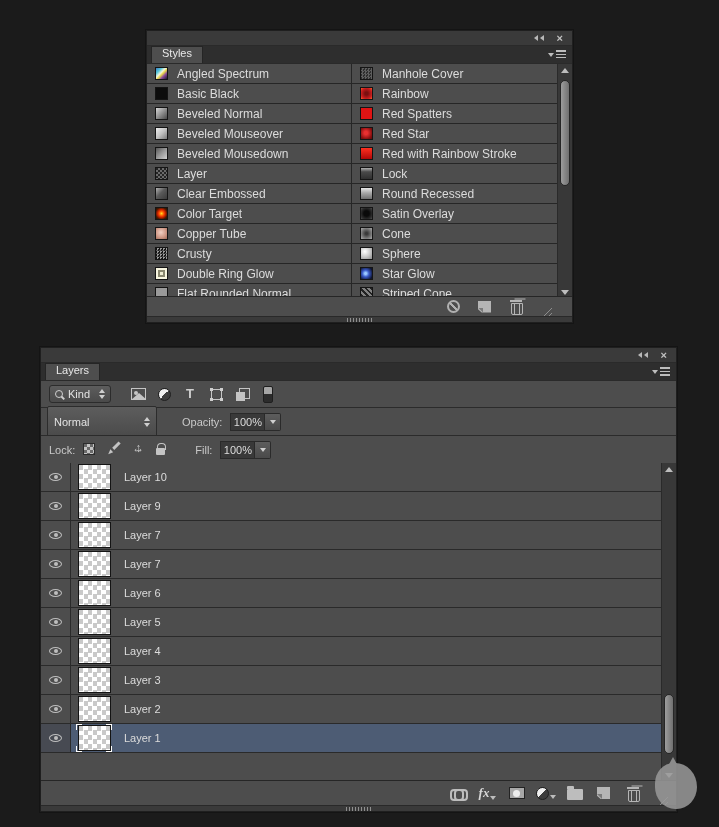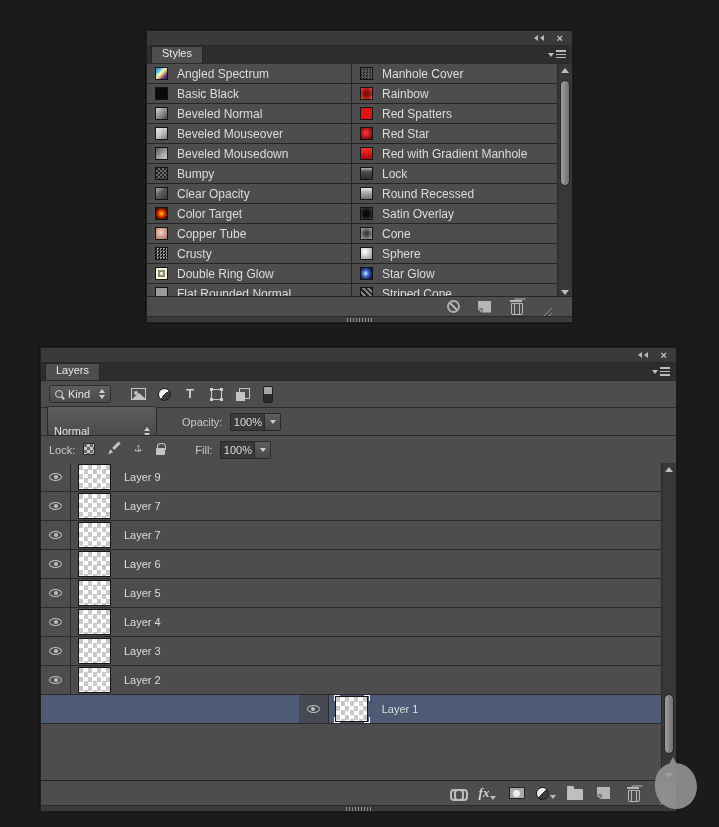--- a/index.html
+++ b/index.html
@@ -142,35 +142,35 @@
   
   .bar { background:#4d4d4d; display:flex; align-items:center; flex:none; }
   .filter-bar { height:26px; padding-left:8px; gap:0; }
   .kind-select { width:62px; height:18px; border:1px solid #2c2c2c; border-radius:3px;
     background:linear-gradient(#5d5d5d,#4a4a4a); display:flex; align-items:center; gap:5px; padding:0 5px; }
   .kind-select .lbl { color:#e2e2e2; font-size:11px; flex:1; }
   .fi { width:26px; display:flex; justify-content:center; }
   .filter-bar .fi:first-of-type { margin-left:14px; }
   .blend-bar { height:28px; border-top:1px solid #2b2b2b; padding-left:6px; }
   .blend-select { width:110px; height:32px; border:1px solid #2c2c2c; border-radius:2px;
-    background:linear-gradient(#5d5d5d,#4a4a4a); display:flex; align-items:flex-end; padding:0 6px; }
+    background:linear-gradient(#5d5d5d,#4a4a4a); display:flex; align-items:center; padding:0 6px; }
   .blend-select .lbl { color:#e2e2e2; font-size:11px; flex:1; }
   .bar-label { color:#c9c9c9; font-size:11px; }
   .val-group { display:flex; align-items:center; }
   .val-box { width:35px; height:18px; background:#393939; border:1px solid #2a2a2a; color:#dcdcdc; font-size:11px;
     display:flex; align-items:center; justify-content:center; }
   .val-arrow { width:16px; height:18px; border:1px solid #2a2a2a; border-left:none; border-radius:0 2px 2px 0;
     background:linear-gradient(#5d5d5d,#4a4a4a); display:flex; align-items:center; justify-content:center; }
   .val-arrow i { width:0;height:0;border-left:3.5px solid transparent;border-right:3.5px solid transparent;border-top:4px solid #cfcfcf; }
   .lock-bar { height:28px; border-top:1px solid #2b2b2b; padding-left:8px; }
   .lock-icons { display:flex; align-items:center; gap:11px; margin-left:8px; }
 
   .layers-list { flex:1; position:relative; overflow:hidden; }
   .layer-row { height:29px; display:flex; align-items:center; background:#4d4d4d; border-bottom:1px solid #2a2a2a; }
-  .layer-row.selected { background:#4d5c74;justify-content:center; }
+  .layer-row.selected { background:#4d5c74; }
   .eye-cell { width:30px; align-self:stretch; border-right:1px solid #2a2a2a; display:flex; align-items:center; justify-content:center; flex:none; background:#4d4d4d; }
   .layer-row.selected .eye-cell { background:#474a52; }
   .thumb-wrap { margin-left:5px; position:relative; width:36px; height:28px; display:flex; align-items:center; justify-content:center; flex:none; }
   .thumb { width:33px; height:26px; border:1px solid #141414;
     background:conic-gradient(#ffffff 0 25%,#c9c9c9 0 50%,#ffffff 0 75%,#c9c9c9 0) 0 0/9px 9px; }
   .corner { display:none; position:absolute; width:6px; height:6px; }
   .layer-row.selected .corner { display:block; }
   .corner.tl { top:0; left:0; border-top:1.5px solid #fff; border-left:1.5px solid #fff; }
   .corner.tr { top:0; right:0; border-top:1.5px solid #fff; border-right:1.5px solid #fff; }
   .corner.bl { bottom:0; left:0; border-bottom:1.5px solid #fff; border-left:1.5px solid #fff; }
@@ -233,26 +233,26 @@
           <span class="label">Beveled Mouseover</span>
         </div>
 
         <div class="style-row">
           <span class="sw sw-beveled-mousedown"></span>
           <span class="label">Beveled Mousedown</span>
         </div>
 
         <div class="style-row">
           <span class="sw sw-bumpy"></span>
-          <span class="label">Bumpy</span>
+          <span class="label">Layer</span>
         </div>
 
         <div class="style-row">
           <span class="sw sw-clear-embossed"></span>
-          <span class="label">Clear Opacity</span>
+          <span class="label">Clear Embossed</span>
         </div>
 
         <div class="style-row">
           <span class="sw sw-color-target"></span>
           <span class="label">Color Target</span>
         </div>
 
         <div class="style-row">
           <span class="sw sw-copper-tube"></span>
           <span class="label">Copper Tube</span>
@@ -290,21 +290,21 @@
           <span class="label">Red Spatters</span>
         </div>
 
         <div class="style-row">
           <span class="sw sw-red-star"></span>
           <span class="label">Red Star</span>
         </div>
 
         <div class="style-row">
           <span class="sw sw-red-gradient-stroke"></span>
-          <span class="label">Red with Gradient Manhole</span>
+          <span class="label">Red with Rainbow Stroke</span>
         </div>
 
         <div class="style-row">
           <span class="sw sw-rivet"></span>
           <span class="label">Lock</span>
         </div>
 
         <div class="style-row">
           <span class="sw sw-round-recessed"></span>
           <span class="label">Round Recessed</span>
@@ -445,20 +445,30 @@
       <span class="val-arrow">
           <i></i>
         </span>
     </span>
   </div>
 
   <div class="layers-list">
     <div>
 
 
+        <div class="layer-row">
+          <div class="eye-cell">
+            <span class="icon-eye"></span>
+          </div>
+          <div class="thumb-wrap">
+
+            <div class="thumb"></div>
+          </div>
+          <span class="layer-name">Layer 10</span>
+        </div>
 
         <div class="layer-row">
           <div class="eye-cell">
             <span class="icon-eye"></span>
           </div>
           <div class="thumb-wrap">
 
             <div class="thumb"></div>
           </div>
           <span class="layer-name">Layer 9</span>

